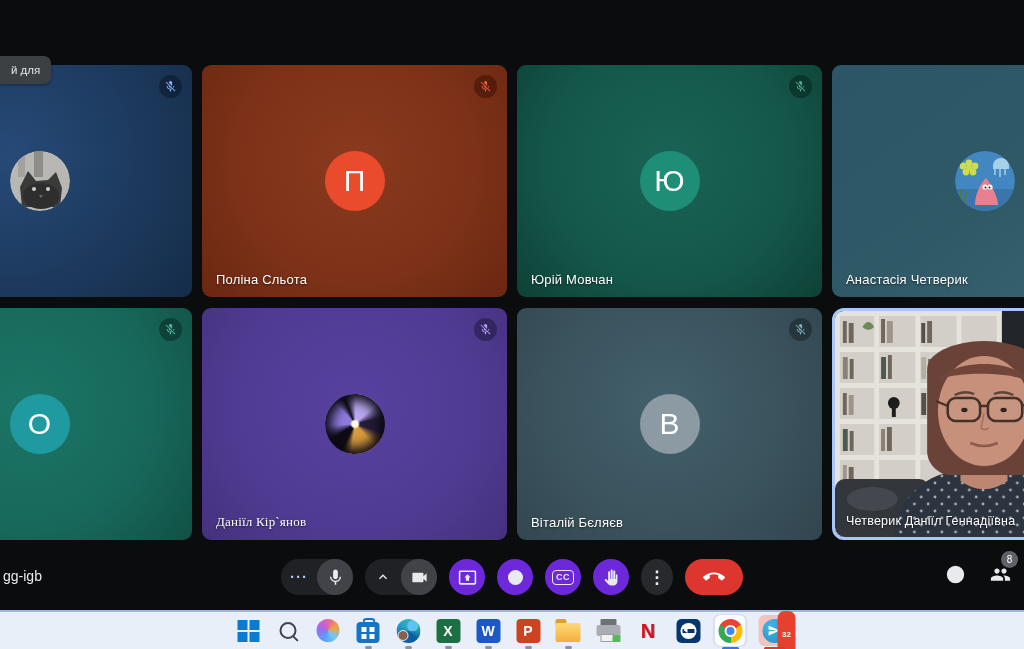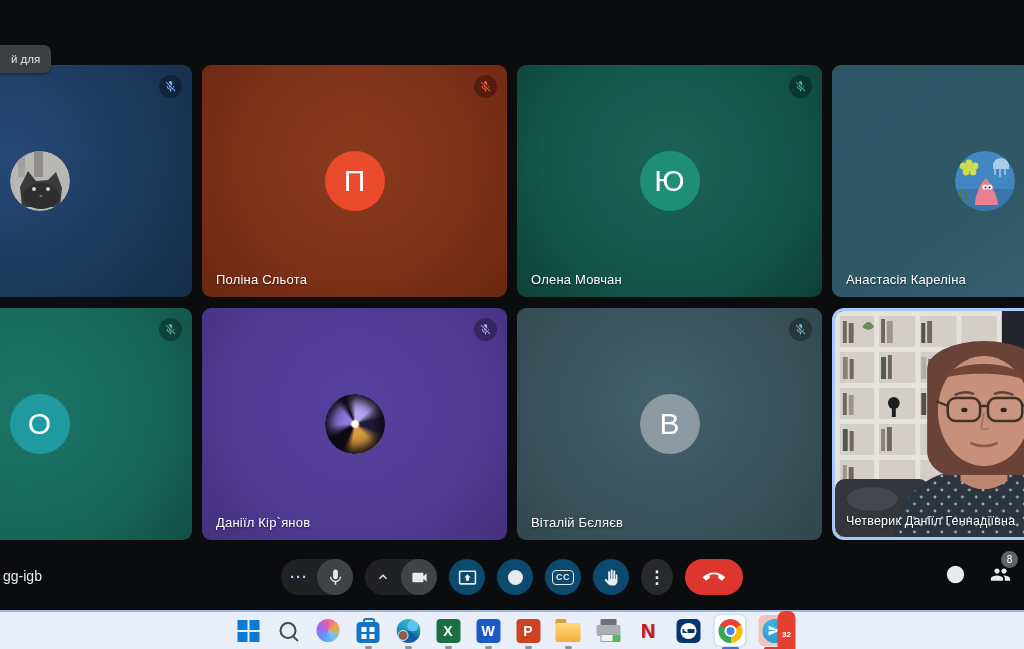--- a/index.html
+++ b/index.html
@@ -1,21 +1,21 @@
 <!DOCTYPE html>
 <html><head>
 <meta charset="utf-8">
 <style>
   html,body{margin:0;padding:0;background:#000;}
   .screen{position:relative;width:1024px;height:649px;overflow:hidden;
     font-family:"Liberation Sans",sans-serif;background:#0b0c0d;}
 
   
   .meet{position:absolute;top:0;left:0;width:1024px;height:610px;background:#0b0c0d;}
-  .tooltip{position:absolute;top:45px;left:0;height:28px;line-height:28px;padding:0 11px;
+  .tooltip{position:absolute;top:56px;left:0;height:28px;line-height:28px;padding:0 11px;
     background:#3c4043;color:#e3e5e8;font-size:11.5px;border-radius:0 7px 7px 0;z-index:6;
     box-shadow:0 1px 3px rgba(0,0,0,.4);}
 
   .grid{position:absolute;top:65px;left:-113px;display:grid;
     grid-template-columns:repeat(4,305px);grid-auto-rows:232px;gap:11px 10px;}
   .tile{position:relative;border-radius:9px;overflow:hidden;}
   .pname{position:absolute;left:14px;bottom:10px;color:#fff;font-size:13px;font-weight:500;
     text-shadow:0 1px 2px rgba(0,0,0,.6);letter-spacing:.2px;}
   .mic-badge{position:absolute;top:10px;right:10px;width:23px;height:23px;border-radius:50%;
     background:rgba(0,0,0,.30);display:flex;align-items:center;justify-content:center;z-index:3;}
@@ -32,21 +32,21 @@
   .p1{background:radial-gradient(circle at 50% 42%,#8a3a1e 0%,#7c3118 60%,#6b2711 100%);}
   .p1 .mic-badge{background:rgba(58,16,6,.55);} .p1 .mic-badge svg{fill:#ee5c41;}
   .av1{background:#ea4b2c;}
   .p2{background:radial-gradient(circle at 50% 42%,#1a6354 0%,#14574a 60%,#0e4036 100%);}
   .p2 .mic-badge svg{fill:#4fae93;}
   .av2{background:#1f8e77;}
   .p3{background:linear-gradient(145deg,#2c5565 0%,#305968 55%,#3a6472 100%);}
   .p4{background:radial-gradient(circle at 45% 42%,#1b7566 0%,#17685a 60%,#115044 100%);}
   .p4 .mic-badge svg{fill:#4fb8a8;}
   .av4{background:#1f9aa0;}
-  .p5{background:radial-gradient(circle at 50% 42%,#57419f 0%,#503b93 60%,#44317d 100%);}
+  .p5{background:radial-gradient(circle at 50% 42%,#57419f 0%,#503b93 60%,#44317d 100%);font-family:Liberation Serif, serif;}
   .p5 .mic-badge svg{fill:#b1a3f5;}
   .p6{background:radial-gradient(circle at 48% 42%,#42606c 0%,#3a525c 60%,#31454e 100%);}
   .p6 .mic-badge svg{fill:#74b4c4;}
   .av6{background:#8b9aa3;}
 
   .p7{border:3px solid #a8c7fa;border-radius:12px;box-sizing:border-box;background:#22262b;}
   .p7 .video{position:absolute;inset:0;border-radius:8px;overflow:hidden;}
   .p7 .video svg{display:block;width:100%;height:100%;}
   .p7 .pname{left:11px;bottom:9px;font-size:12.5px;}
 
@@ -66,21 +66,21 @@
   .ctl{border:none;outline:none;cursor:pointer;padding:0;display:flex;align-items:center;
     justify-content:center;font-family:"Liberation Sans",sans-serif;}
   .pill{width:72px;height:36px;border-radius:18px;background:#202124;display:flex;align-items:center;overflow:visible;}
   .pill-left{width:36px;height:36px;display:flex;align-items:center;justify-content:center;
     background:transparent;border:none;cursor:pointer;}
   .pill-left .dots{color:#aecbfa;font-size:15px;font-weight:700;letter-spacing:1px;line-height:10px;}
   .pill-right{width:36px;height:36px;border-radius:50%;background:#414348;border:none;cursor:pointer;
     display:flex;align-items:center;justify-content:center;}
   .pill-right svg{width:19px;height:19px;fill:#e8eaed;}
   .pill-left svg{width:16px;height:16px;fill:#e8eaed;}
-  .circle{width:36px;height:36px;border-radius:50%;background:#0c4a6e;}
+  .circle{width:36px;height:36px;border-radius:50%;background:#6d28d9;}
   .circle svg{width:19px;height:19px;fill:#e8eaed;}
   .cc-box{color:#e8eaed;font-size:9px;font-weight:700;border:1.7px solid #e8eaed;border-radius:4px;
     padding:2px 3px;line-height:9px;letter-spacing:.5px;}
   .narrow{width:32px;height:36px;border-radius:50%;background:#28292c;}
   .narrow .vdots{color:#e8eaed;font-size:17px;font-weight:700;line-height:17px;}
   .endcall{width:58px;height:36px;border-radius:18px;background:#dc362e;}
   .endcall svg{width:22px;height:22px;fill:#fff;}
   .controls-right{position:absolute;right:13px;top:24px;display:flex;align-items:center;gap:24px;}
   .rbtn{position:relative;background:transparent;border:none;cursor:pointer;padding:0;
     display:flex;align-items:center;justify-content:center;}
@@ -212,21 +212,21 @@
         <span class="pname">Поліна Сльота</span>
       </div>
 
       <div class="tile p2">
         <span class="mic-badge">
           <svg viewBox="0 0 24 24">
               <path d="M19 11h-1.7c0 .74-.16 1.43-.43 2.05l1.23 1.23c.56-.98.9-2.09.9-3.28zm-4.02.17c0-.06.02-.11.02-.17V5c0-1.66-1.34-3-3-3S9 3.34 9 5v.18l5.98 5.99zM4.27 3L3 4.27l6.01 6.01V11c0 1.66 1.33 3 2.99 3 .22 0 .44-.03.65-.08l1.66 1.66c-.71.33-1.5.52-2.31.52-2.76 0-5.3-2.1-5.3-5.1H5c0 3.41 2.72 6.23 6 6.72V21h2v-3.28c.91-.13 1.77-.45 2.54-.9L19.73 21 21 19.73 4.27 3z"></path>
             </svg>
         </span>
         <span class="avatar-letter av2">Ю</span>
-        <span class="pname">Олена Мовчан</span>
+        <span class="pname">Юрій Мовчан</span>
       </div>
 
       <div class="tile p3">
         <span class="avatar-img">
           <svg viewBox="0 0 60 60">
             <defs>
                 <clipPath id="patclip">
                   <circle cx="30" cy="30" r="30"></circle>
                 </clipPath>
               </defs>
@@ -245,21 +245,21 @@
               <path d="M40 18 v6 M45 18 v8 M50 18 v6" stroke="#a8cfe8" stroke-width="1.5" fill="none"></path>
               <path d="M20 54 C20 42 26 32 31 27 C36 33 43 46 43 54 Z" fill="#e8808f"></path>
               <circle cx="30" cy="36" r="2.6" fill="#fff"></circle>
                 <circle cx="35" cy="36" r="2.6" fill="#fff"></circle>
               <circle cx="30.5" cy="36.5" r="1" fill="#222"></circle>
                 <circle cx="34.5" cy="36.5" r="1" fill="#222"></circle>
               <path d="M4 50 q3 -8 2 -12 M8 52 q4 -6 3 -11" stroke="#4e7d3a" stroke-width="2" fill="none"></path>
             </g>
           </svg>
         </span>
-        <span class="pname">Анастасія Кареліна</span>
+        <span class="pname">Анастасія Четверик</span>
       </div>
 
       <div class="tile p4">
         <span class="mic-badge">
           <svg viewBox="0 0 24 24">
               <path d="M19 11h-1.7c0 .74-.16 1.43-.43 2.05l1.23 1.23c.56-.98.9-2.09.9-3.28zm-4.02.17c0-.06.02-.11.02-.17V5c0-1.66-1.34-3-3-3S9 3.34 9 5v.18l5.98 5.99zM4.27 3L3 4.27l6.01 6.01V11c0 1.66 1.33 3 2.99 3 .22 0 .44-.03.65-.08l1.66 1.66c-.71.33-1.5.52-2.31.52-2.76 0-5.3-2.1-5.3-5.1H5c0 3.41 2.72 6.23 6 6.72V21h2v-3.28c.91-.13 1.77-.45 2.54-.9L19.73 21 21 19.73 4.27 3z"></path>
             </svg>
         </span>
         <span class="avatar-letter av4">О</span>
       </div>

